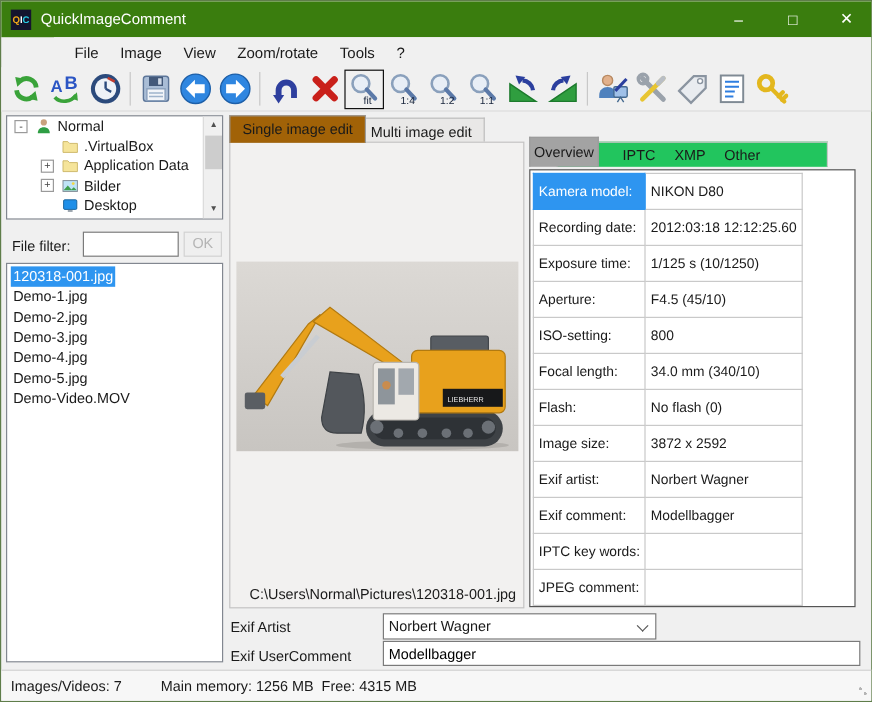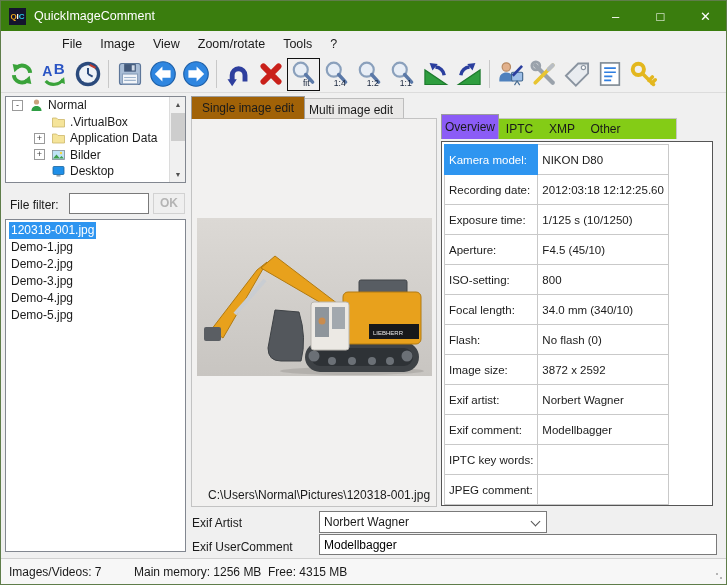--- a/index.html
+++ b/index.html
@@ -77,24 +77,24 @@
   .combo { position:absolute; left:318px; top:510px; width:228px; height:22px; background:#fff;
            border:1px solid #7a7a7a; }
   .combo .val { position:absolute; left:4px; top:3px; }
   .combo .chev { position:absolute; right:7px; top:6px; width:7px; height:7px;
                  border-right:1.6px solid #555; border-bottom:1.6px solid #555; transform:rotate(45deg); }
   .comment-label { position:absolute; left:191px; top:539px; }
   .comment-input { position:absolute; left:318px; top:533px; width:398px; height:21px;
                    border:1px solid #7a7a7a; background:#fff; font:inherit; padding:0 4px; }
 
   
-  .meta-strip { position:absolute; left:450px; top:117px; width:226px; height:21px; background:#84cc16;
+  .meta-strip { position:absolute; left:463px; top:117px; width:226px; height:21px; background:#22c55e;
                 border:1px solid #c6c6c6; border-bottom:none; display:flex; z-index:1; }
   .meta-tab { line-height:20px; text-align:center; font-size:12px; }
-  .meta-tab.active { position:absolute; left:440px; top:113px; width:58px; height:25px; background:#8b5cf6;
+  .meta-tab.active { position:absolute; left:440px; top:113px; width:58px; height:25px; background:#a3a3a3;
                      border:1px solid #9c9c9c; border-bottom:none; line-height:24px; z-index:2; }
   .table-box { position:absolute; left:440px; top:140px; width:272px; height:365px; background:#fff;
                border:1px solid #555; }
   .meta-table { border-collapse:collapse; margin:2px 0 0 2px; font-size:11.5px; }
   .meta-table td { border:1px solid #c9c9c9; height:30px; padding:0 4px; white-space:nowrap; }
   .meta-table td.lbl { width:84px; min-width:84px; }
   .meta-table td.val { width:123px; min-width:123px; }
   .meta-table td.lbl.sel { background:#2e95f0; color:#fff; border-color:#2e95f0; }
 
   
@@ -328,29 +328,30 @@
       </div>
     <div class="tree-scroll">
       <div class="arr up">▲</div>
       <div class="thumb"></div>
       <div class="arr dn">▼</div>
     </div>
   </div>
 
   <span class="filter-label">File filter:</span>
   <input class="filter-input" value="" style="">
-  <div class="filter-ok" style="line-height:19px;font-weight:bold;">OK</div>
+  <div class="filter-ok" style="line-height:19px;">OK</div>
 
   <div class="file-list" id="file-list">
       <div class="file-row"><span class="file-label sel" style="background: rgb(46, 149, 240);">120318-001.jpg</span></div>
       <div class="file-row"><span class="file-label">Demo-1.jpg</span></div>
       <div class="file-row"><span class="file-label">Demo-2.jpg</span></div>
       <div class="file-row"><span class="file-label">Demo-3.jpg</span></div>
       <div class="file-row"><span class="file-label">Demo-4.jpg</span></div>
       <div class="file-row"><span class="file-label">Demo-5.jpg</span></div>
+      <div class="file-row"><span class="file-label">Demo-Video.MOV</span></div>
     </div>
 
   <div class="main-tab active">Single image edit</div>
   <div class="main-tab inactive">Multi image edit</div>
   <div class="tab-page"></div>
 
   <div class="photo">
     <svg viewBox="0 0 235 158" width="235" height="158">
       <ellipse cx="155" cy="153" rx="72" ry="4" fill="#b3b0ac"></ellipse>
 

